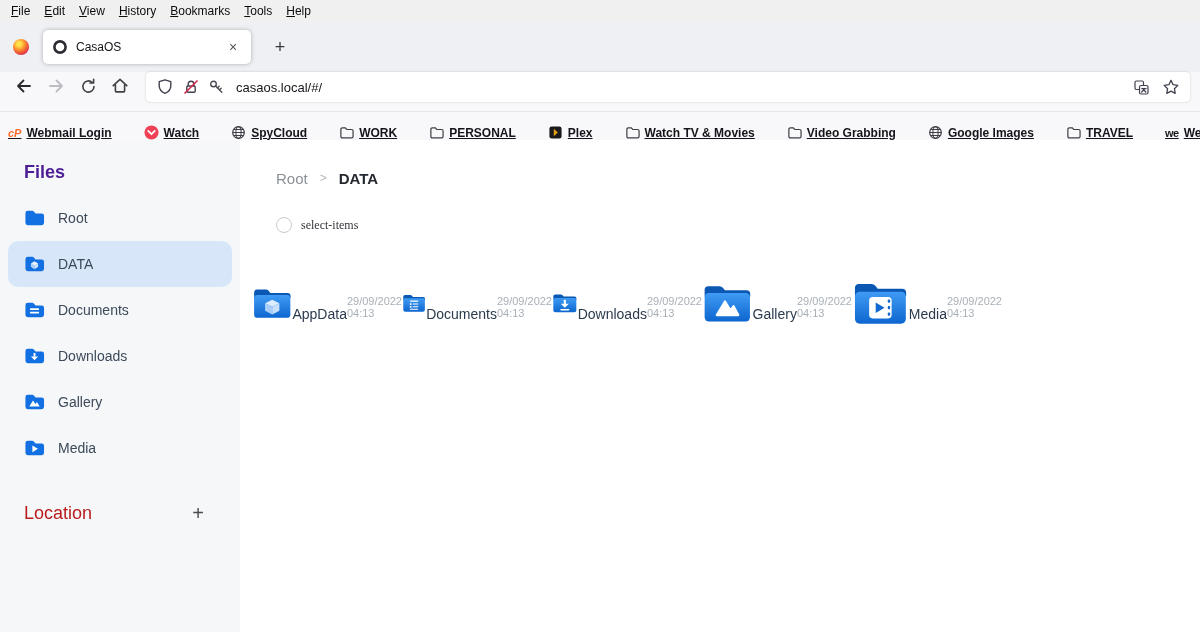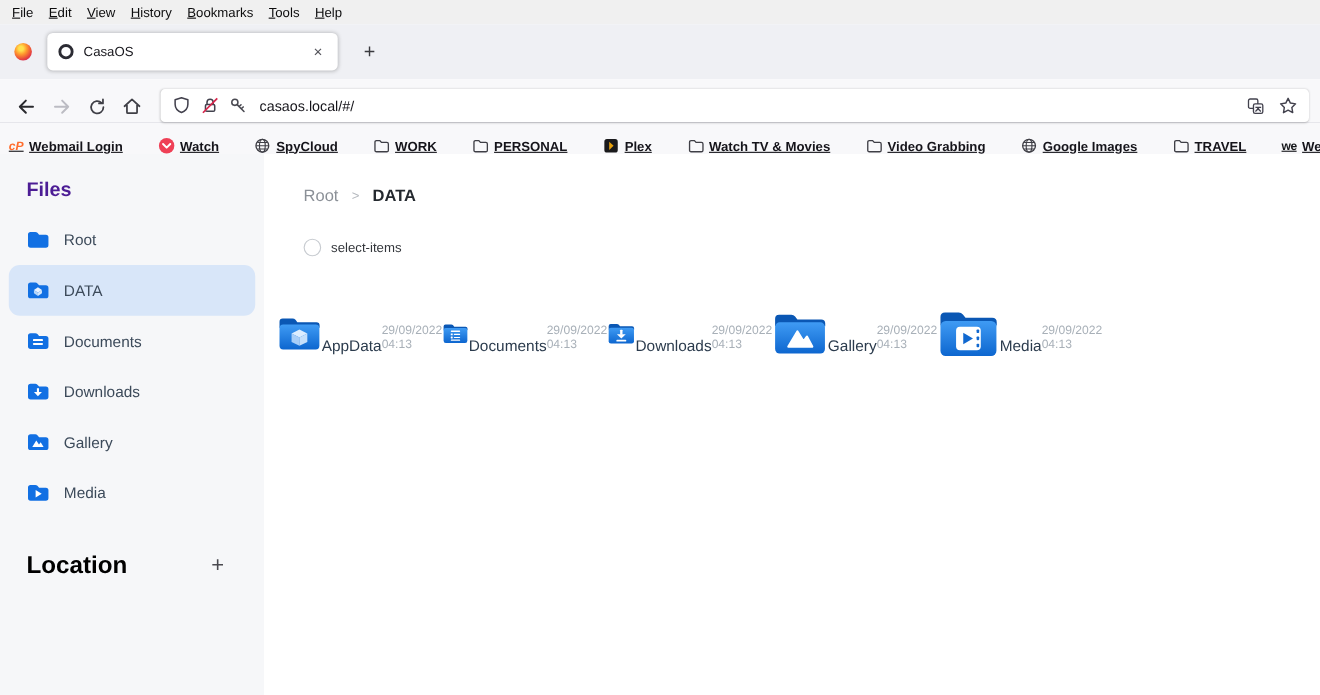--- a/index.html
+++ b/index.html
@@ -8,27 +8,27 @@
 
   
   .menubar { height:22px; background:#f0f0f0; display:flex; align-items:center; padding-left:4px; font-size:12px; color:#0c0c0d; }
   .menu-item { display:block; padding:5px 7px; cursor:default; }
   .menu-item::first-letter { text-decoration:underline; }
 
   
   .tabstrip { height:50px; background:#eff0f4; display:flex; align-items:center; }
   .fx-logo { width:16px; height:16px; border-radius:50%; margin:0 14px 0 13px; flex:0 0 auto;
              background:radial-gradient(circle at 38% 32%, #ffe14d 0 14%, #ff9a2e 36%, #e8463c 66%, #b5007f 100%); }
-  .tab { width:264px; height:34px; background:#fff; border-radius:5px; box-shadow:0 0 4px rgba(0,0,0,.28);
+  .tab { width:208px; height:34px; background:#fff; border-radius:5px; box-shadow:0 0 4px rgba(0,0,0,.28);
          display:flex; align-items:center; padding:8px 9px; gap:8px; font-size:12px; color:#15141a; }
   .tab-close { margin-left:auto; font-size:14px; color:#55555c; width:18px; height:18px; display:flex; align-items:center; justify-content:center; border-radius:3px; }
   .newtab-btn { margin-left:16px; font-size:18px; color:#3a3a3e; width:26px; height:26px; display:flex; align-items:center; justify-content:center; border-radius:4px; }
 
   
-  .navbar { height:40px; background:#f8f8fa; display:flex; align-items:flex-end; padding:0 10px 0 8px; border-bottom:1px solid #e4e4e9; }
+  .navbar { height:40px; background:#f8f8fa; display:flex; align-items:flex-start; padding:0 10px 0 8px; border-bottom:1px solid #e4e4e9; }
   .nav-btn { width:32px; height:28px; display:flex; align-items:center; justify-content:center; border-radius:4px; flex:0 0 auto; }
   .urlbar { flex:1; height:30px; margin-left:10px; background:#ffffff; border-radius:4px; box-shadow:0 0 2px rgba(0,0,0,.22);
             display:flex; align-items:center; padding:0 10px; gap:8px; }
   .url-text { font-size:13px; color:#15141a; margin-left:2px; }
   .urlbar .right { margin-left:auto; display:flex; align-items:center; gap:12px; }
 
   
   .bookmarks { height:28px; background:#f8f8fa; display:flex; align-items:flex-end; gap:32px; padding:0 8px;
                font-size:12px; font-weight:600; color:#15141a; white-space:nowrap; overflow:hidden;text-decoration:underline; }
   .bm { display:flex; align-items:center; gap:5px; flex:0 0 auto; }
@@ -38,32 +38,32 @@
 
   
   .main { display:flex; height:492px; background:#fff; }
 
   .sidebar { width:240px; background:#f6f7f9; padding-top:22px; flex:0 0 auto; }
   .files-heading { font-size:18px; font-weight:700; color:#4c1d95; margin:0 0 12px 24px; }
   .side-item { display:flex; align-items:center; gap:13px; height:46px; margin:0 8px; padding-left:16px; border-radius:10px;
                font-size:14px; color:#3c4a5a; cursor:default; }
   .side-item.selected { background:#d8e6f9; }
   .location-row { display:flex; align-items:center; justify-content:space-between; margin:30px 30px 0 24px; }
-  .location-heading { font-size:22px; font-weight:700; color:#000000; }
+  .location-heading { font-size:18px; font-weight:400; color:#b91c1c; }
   .plus-btn { font-size:20px; color:#4a4a50; width:24px; height:24px; display:flex; align-items:center; justify-content:center; }
 
   .content { flex:1; padding:28px 0 0 36px; }
   .breadcrumb { display:flex; align-items:center; gap:12px; font-size:15px; height:20px; }
   .crumb-parent { color:#8b9097; }
   .crumb-sep { color:#b3b7bd; font-size:12px; }
   .crumb-current { color:#24292f; font-weight:700; }
 
   .select-row { display:flex; align-items:center; gap:9px; margin-top:28px; height:18px; }
   .radio { width:16px; height:16px; border:1.5px solid #c7cbd0; border-radius:50%; background:#fff; }
-  .select-label { font-size:12px; color:#33363b; }
+  .select-label { font-size:12px; color:#33363b;font-family:Liberation Serif, serif; }
 
   .grid { display:flex; margin-top:30px; margin-left:-24px; }
   .cell { width:150px; display:flex; flex-direction:row; align-items:center; cursor:default; }
   .folder-icon { width:92px; height:78px; }
   .folder-name { margin-top:22px; font-size:14px; color:#2b3b4d; }
   .folder-date { margin-top:7px; font-size:11px; color:#a8b0b8; }
 
   .mini-icon { width:21px; height:18px; flex:0 0 auto; }
 </style>
 </head>

